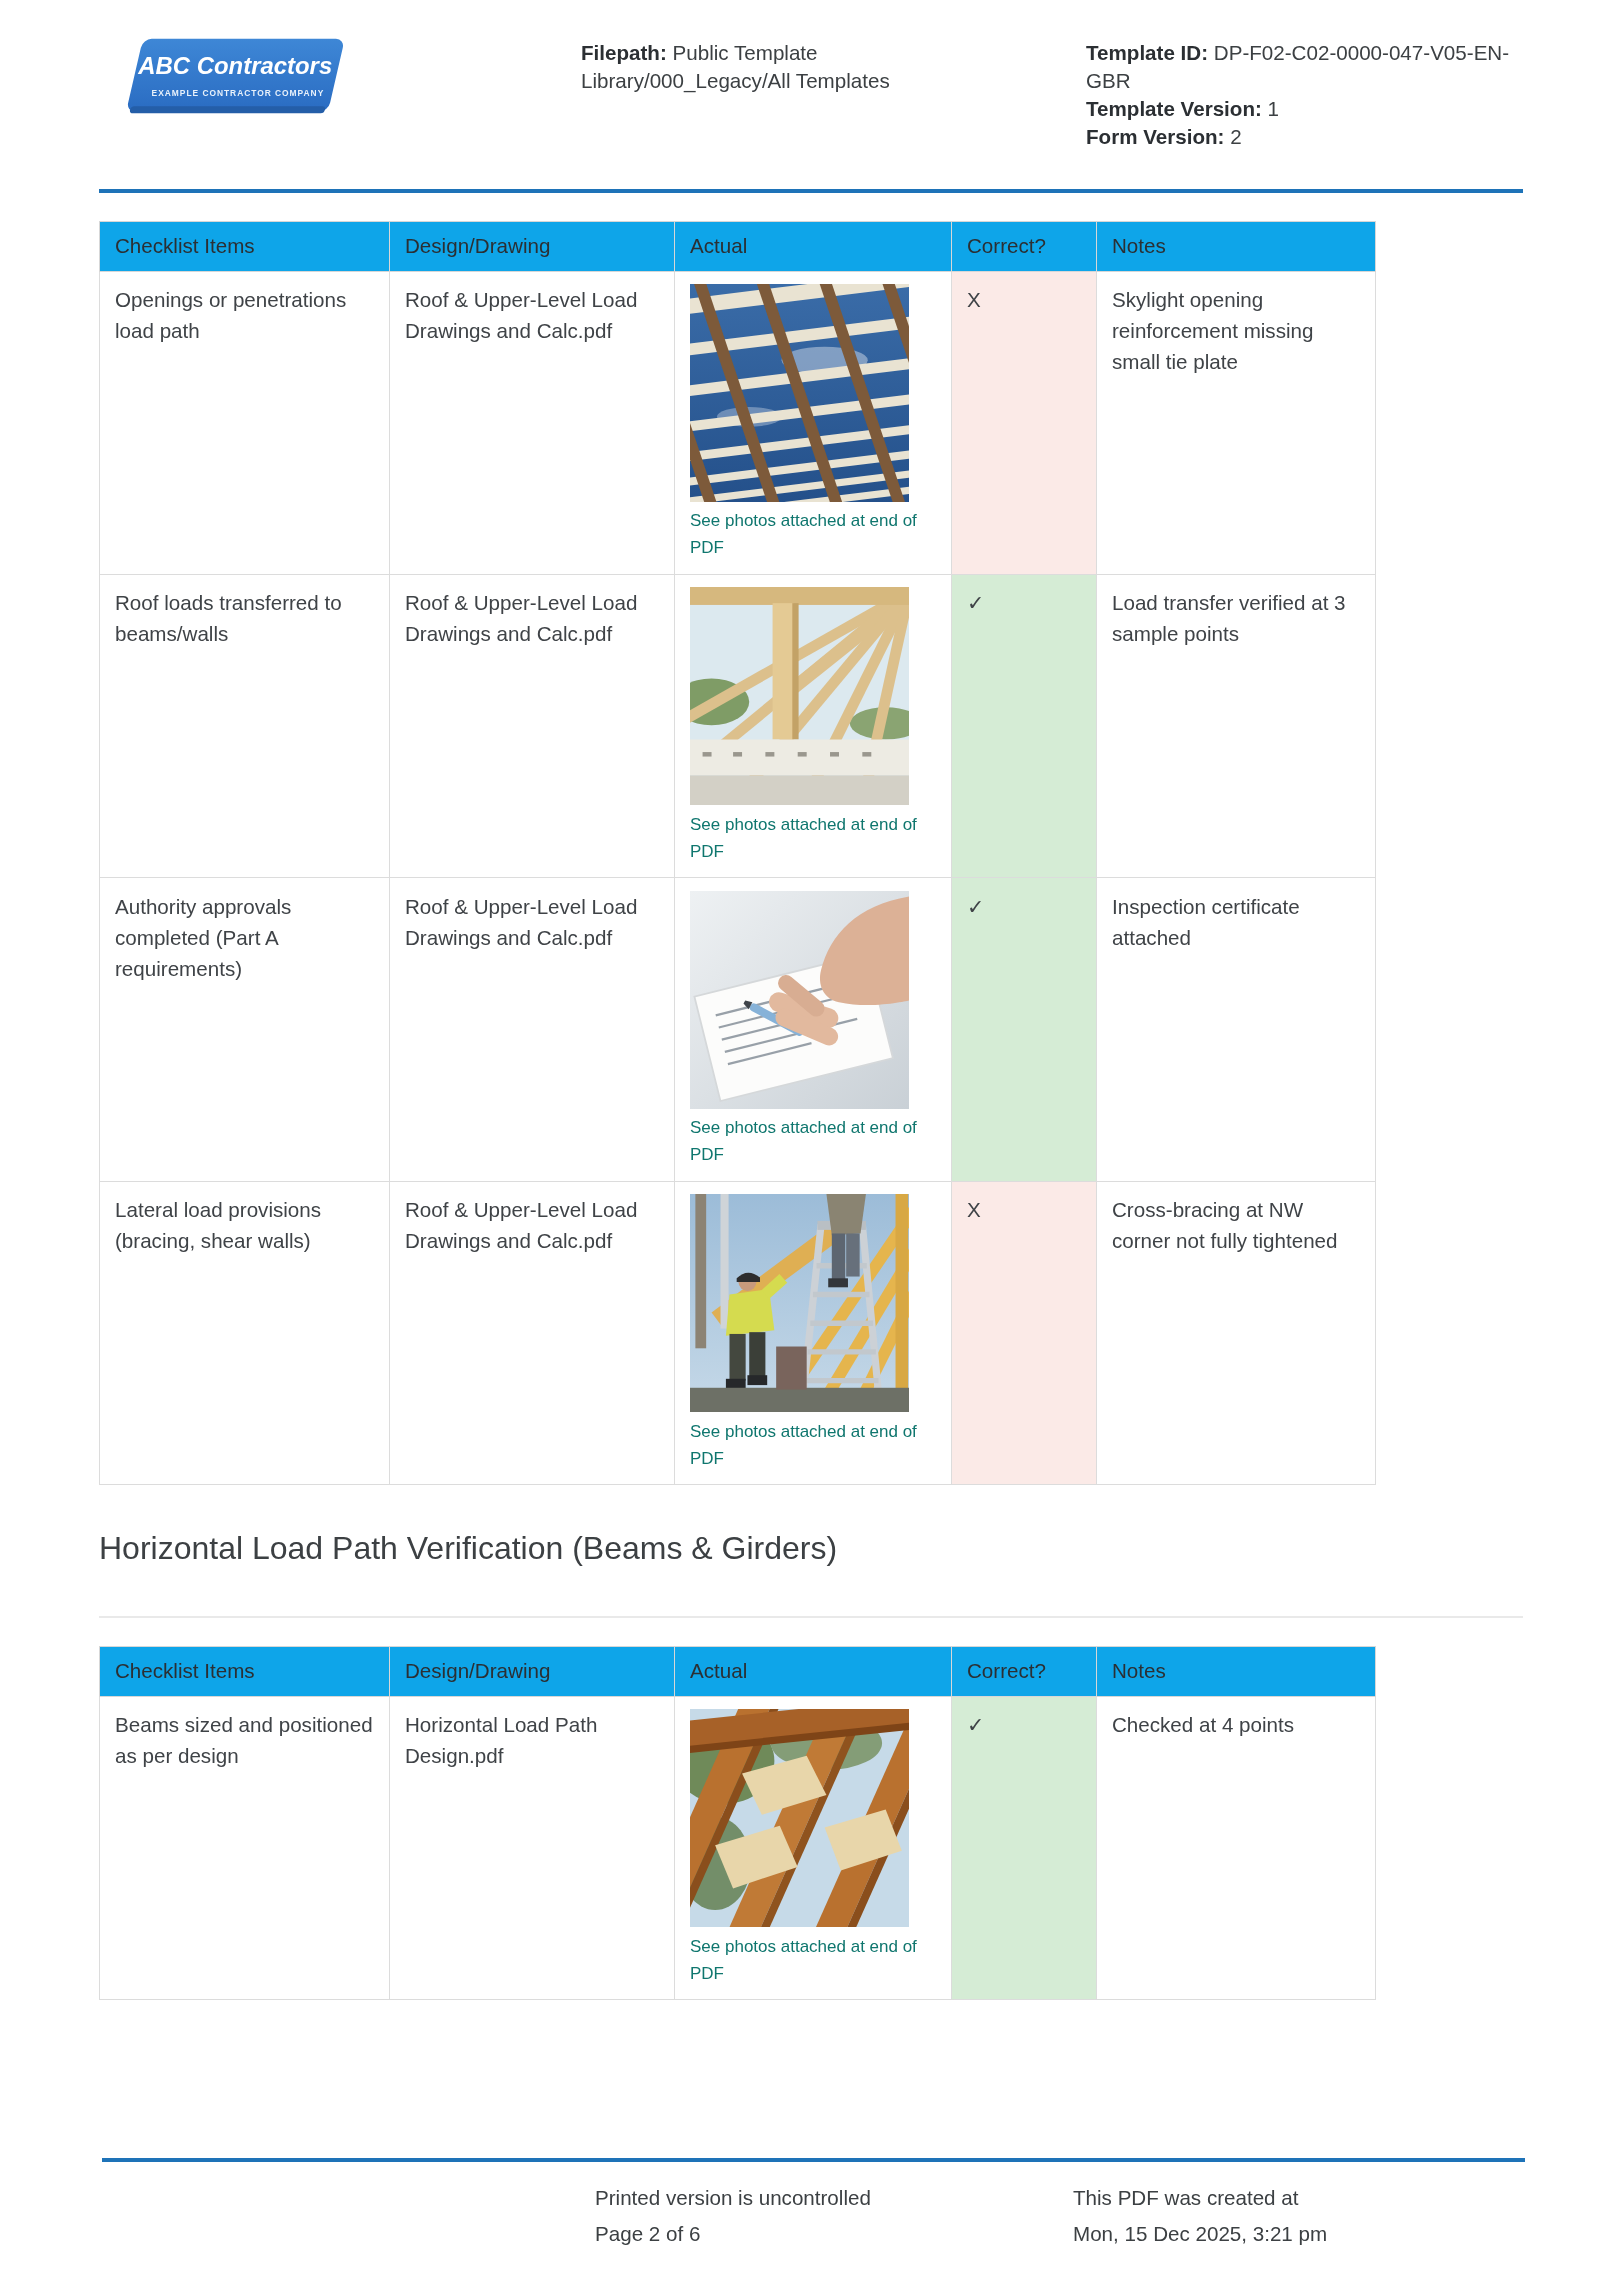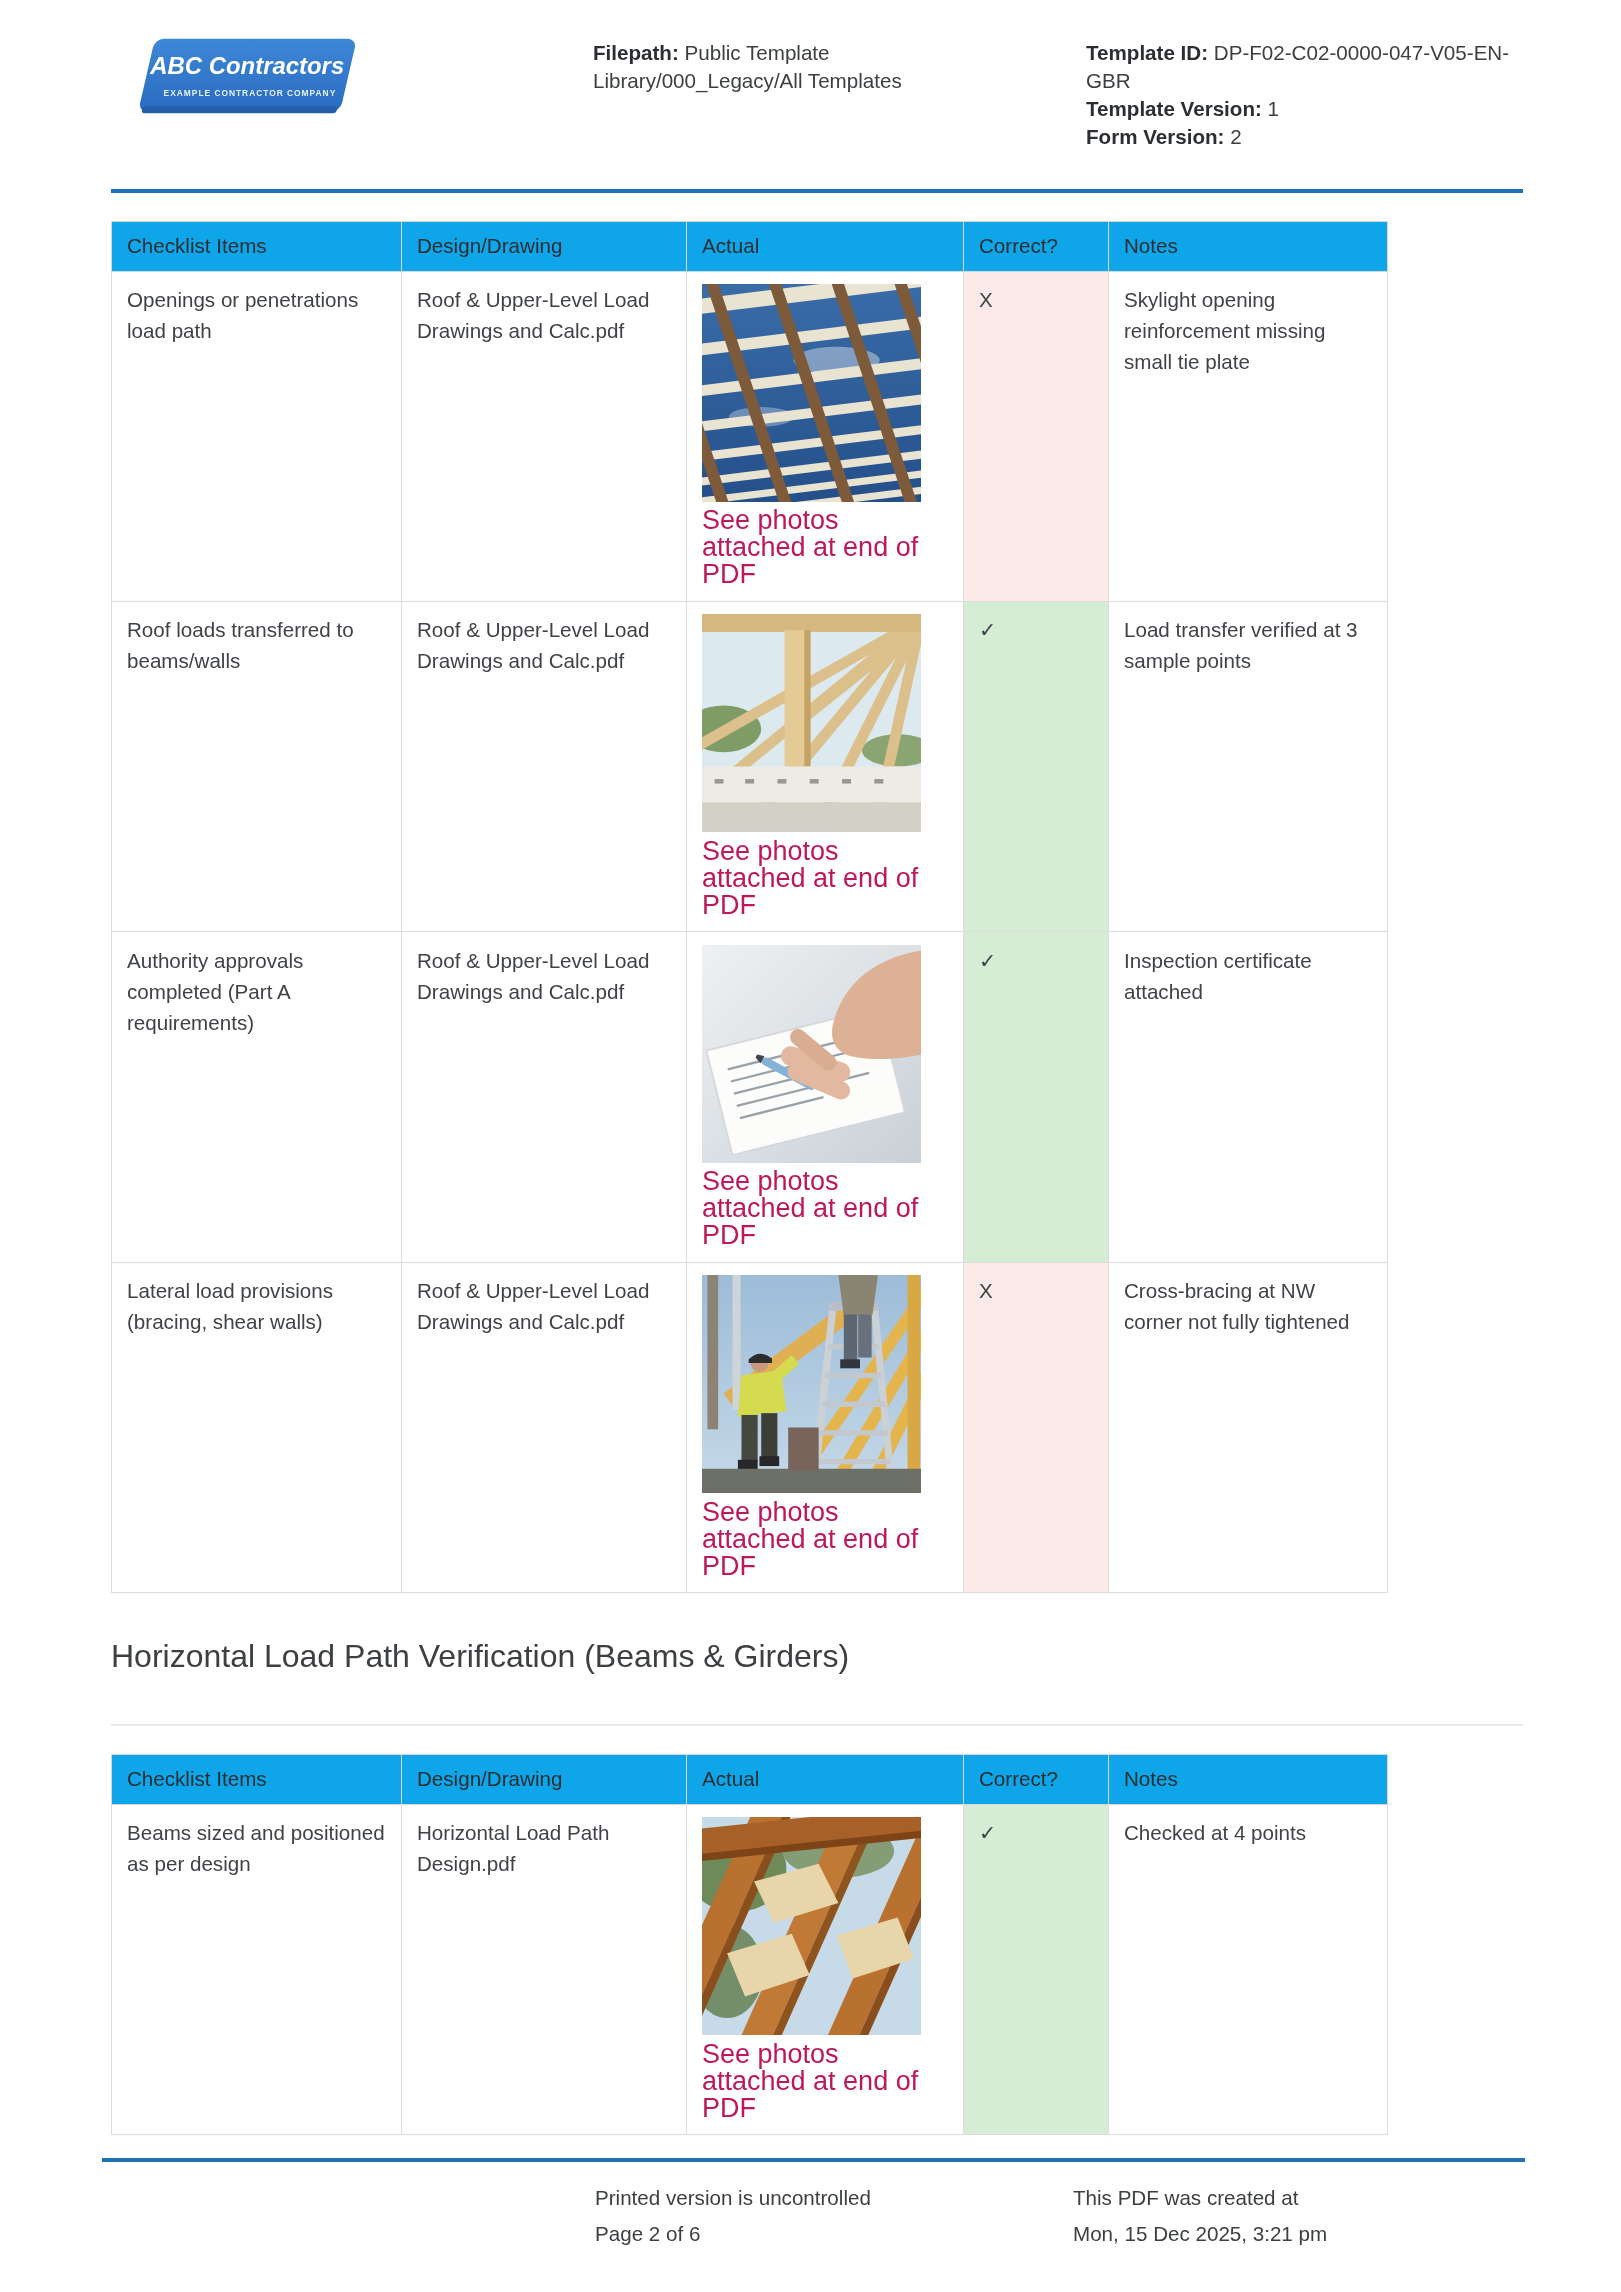--- a/index.html
+++ b/index.html
@@ -4,21 +4,20 @@
 <style>
   * { box-sizing: border-box; }
   html,body { margin:0; padding:0; background:#ffffff; }
   .page {
     position:relative;
     width:1622px; height:2293px;
     background:#ffffff;
     font-family:"Liberation Sans", sans-serif;
     color:#3f4347;
     overflow:hidden;
-    padding-left:12px;
   }
   .content { padding:0 99px; }
 
   
   .doc-header { display:flex; align-items:flex-start; padding-top:30px; }
   .logo-svg { width:269px; height:93px; display:block; }
   .hdr-block { font-size:20.6px; line-height:28px; color:#3c4043; margin-top:9px; }
   .hdr-label { font-weight:bold; color:#2b2f33; }
   .filepath-block { width:425px; margin-left:213px; }
   .meta-block { margin-left:auto; width:437px; }
@@ -31,21 +30,21 @@
     padding:12.5px 15px; border:0.9px solid #d7d7d7; font-weight:normal;
   }
   .chk-table td {
     border:0.9px solid #dcdcdc; vertical-align:top;
     padding:12.5px 15px; font-size:20.6px; line-height:31px; color:#3f4347;
     background:#ffffff;
   }
   td.correct-pass { background:#d5ecd5 !important; }
   td.correct-fail { background:#fbeae7 !important; }
   .photo { width:219px; height:218px; display:block; }
-  .photo-caption { margin-top:5.4px; font-size:27px; line-height:27px; color:#be185d; }
+  .photo-caption { margin-top:5.4px; font-size:17px; line-height:27px; color:#0f766e; }
 
   
   .section-title { font-size:32px; font-weight:400; color:#3c4043; margin:36px 0 0 0; line-height:54px; }
   .rule-gray { height:1.8px; background:#e9e9e9; margin-top:41px; }
 
   
   .doc-footer { position:absolute; top:2158px; left:102px; width:1423px; }
   .footer-rule { height:3.6px; background:#1e73b8; }
   .footer-cols { display:flex; margin-top:18px; font-size:20.6px; line-height:36px; color:#3c4043; }
   .footer-left { margin-left:493px; width:385px; }

